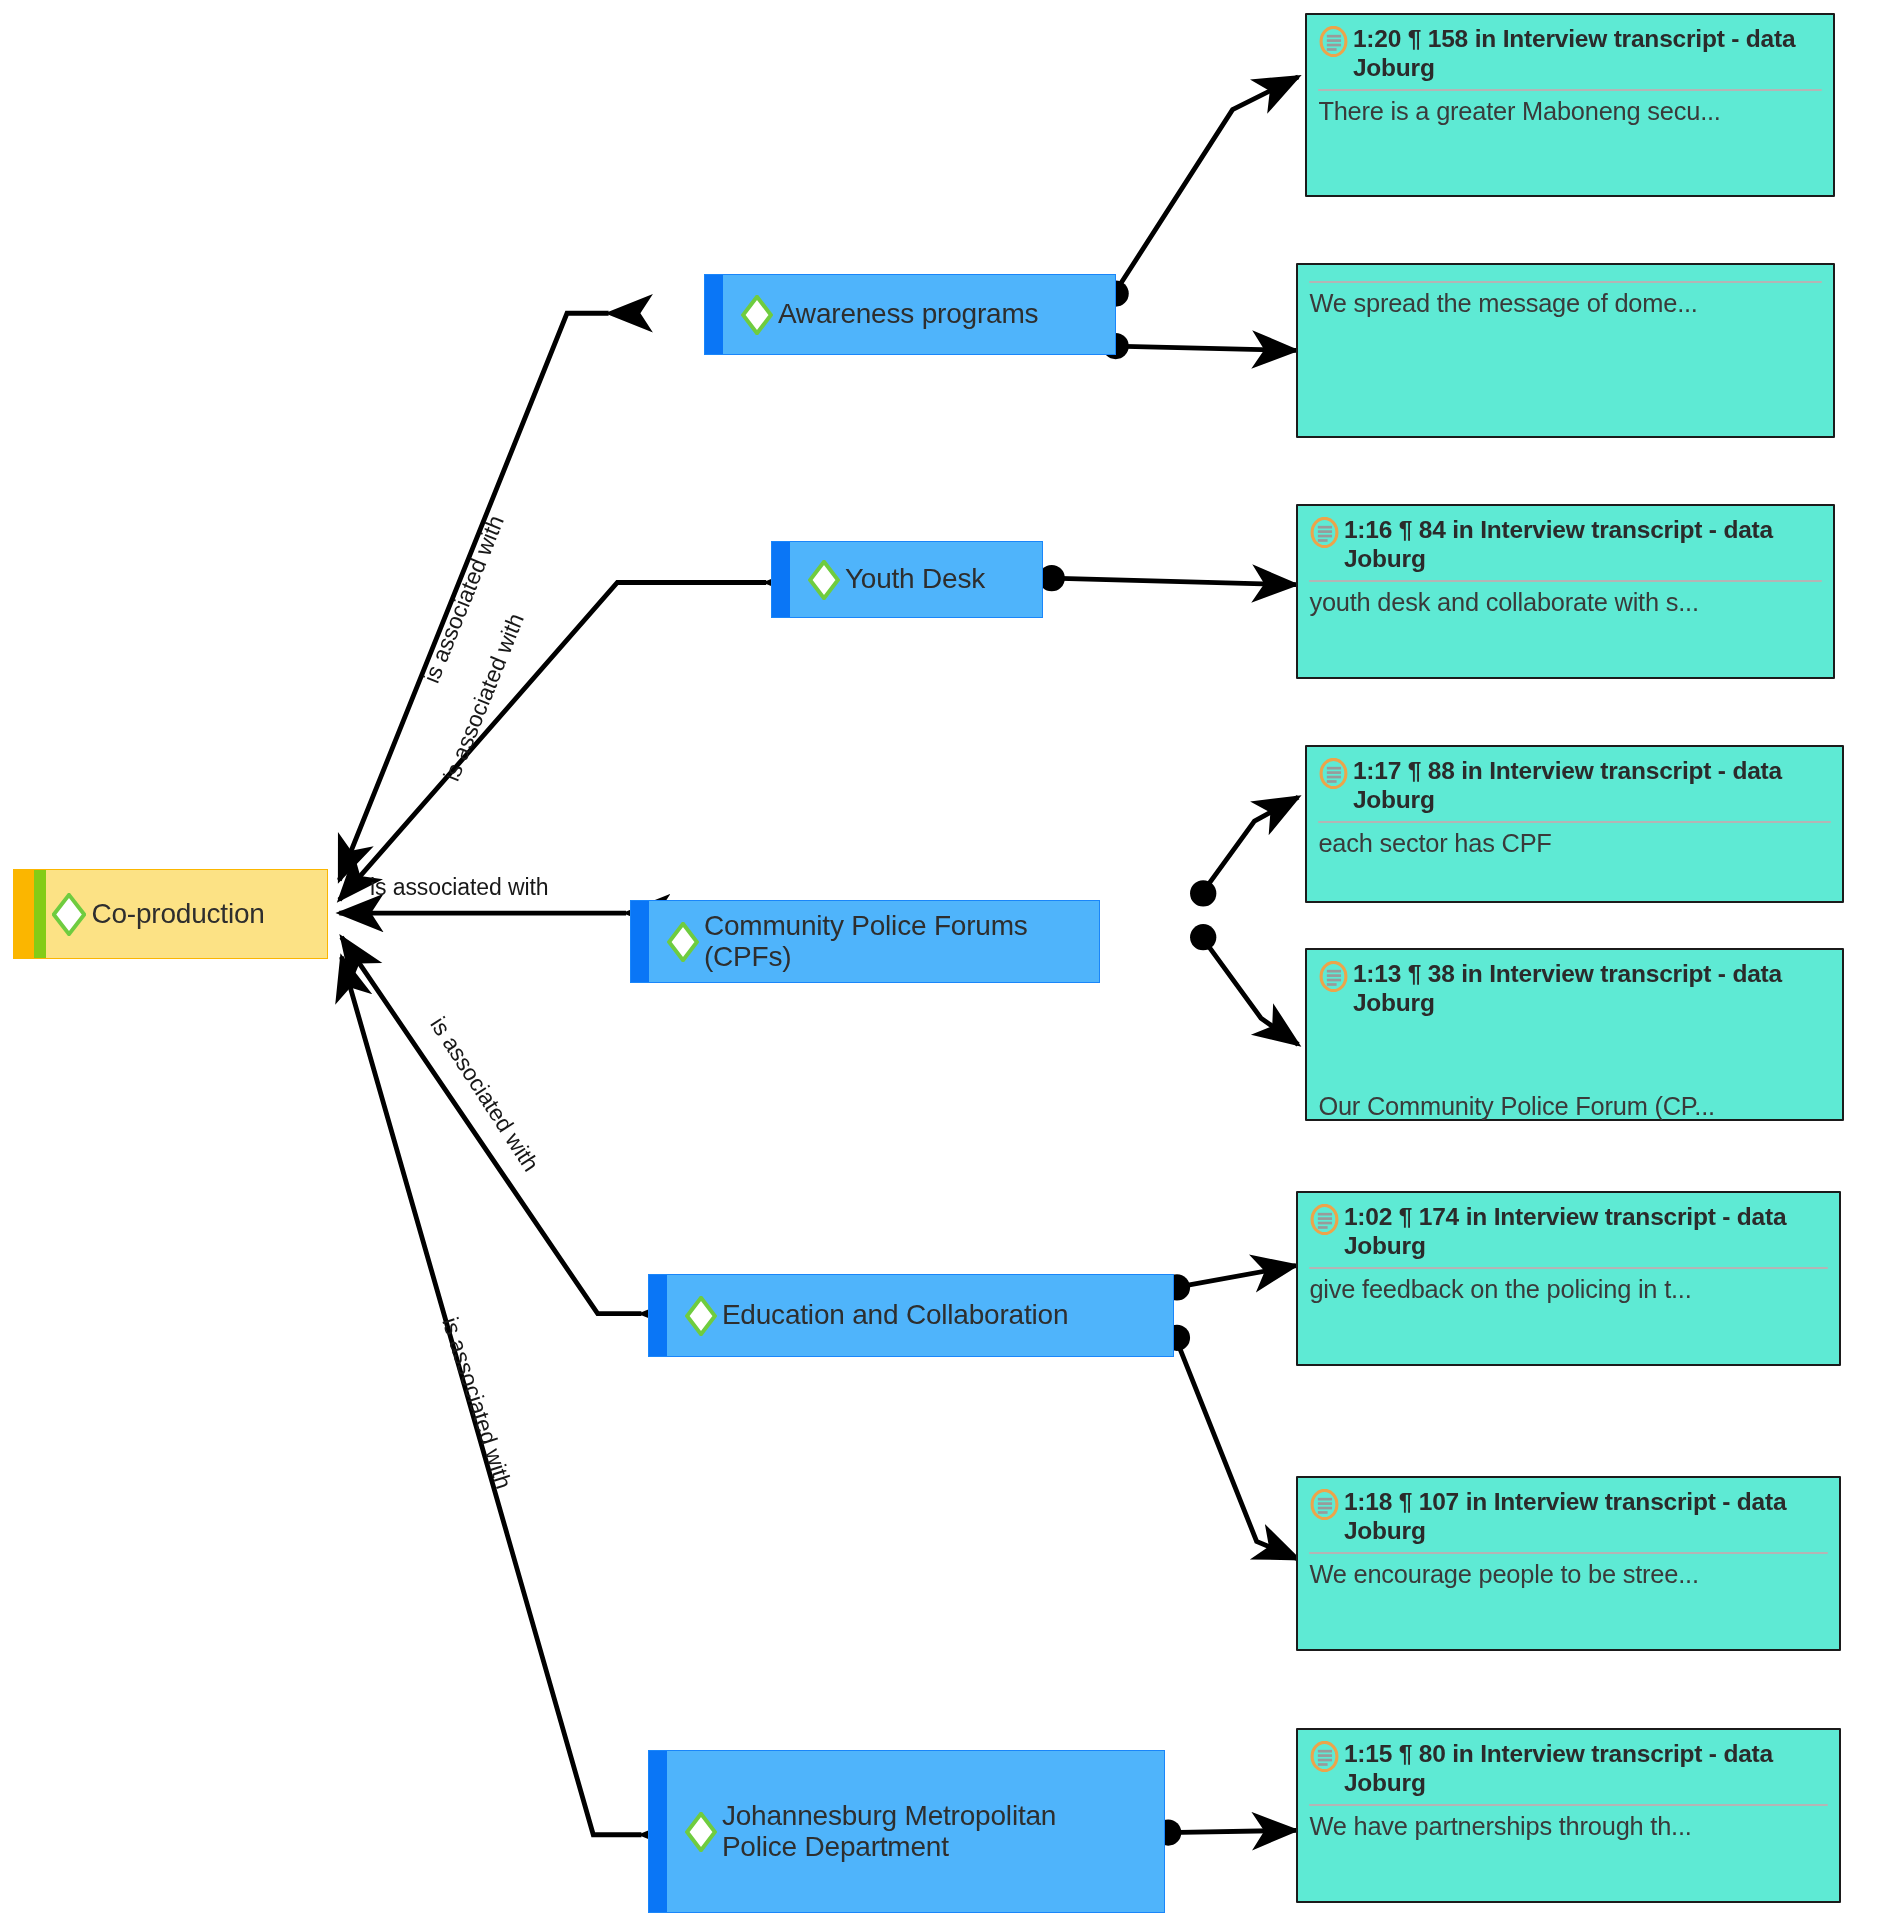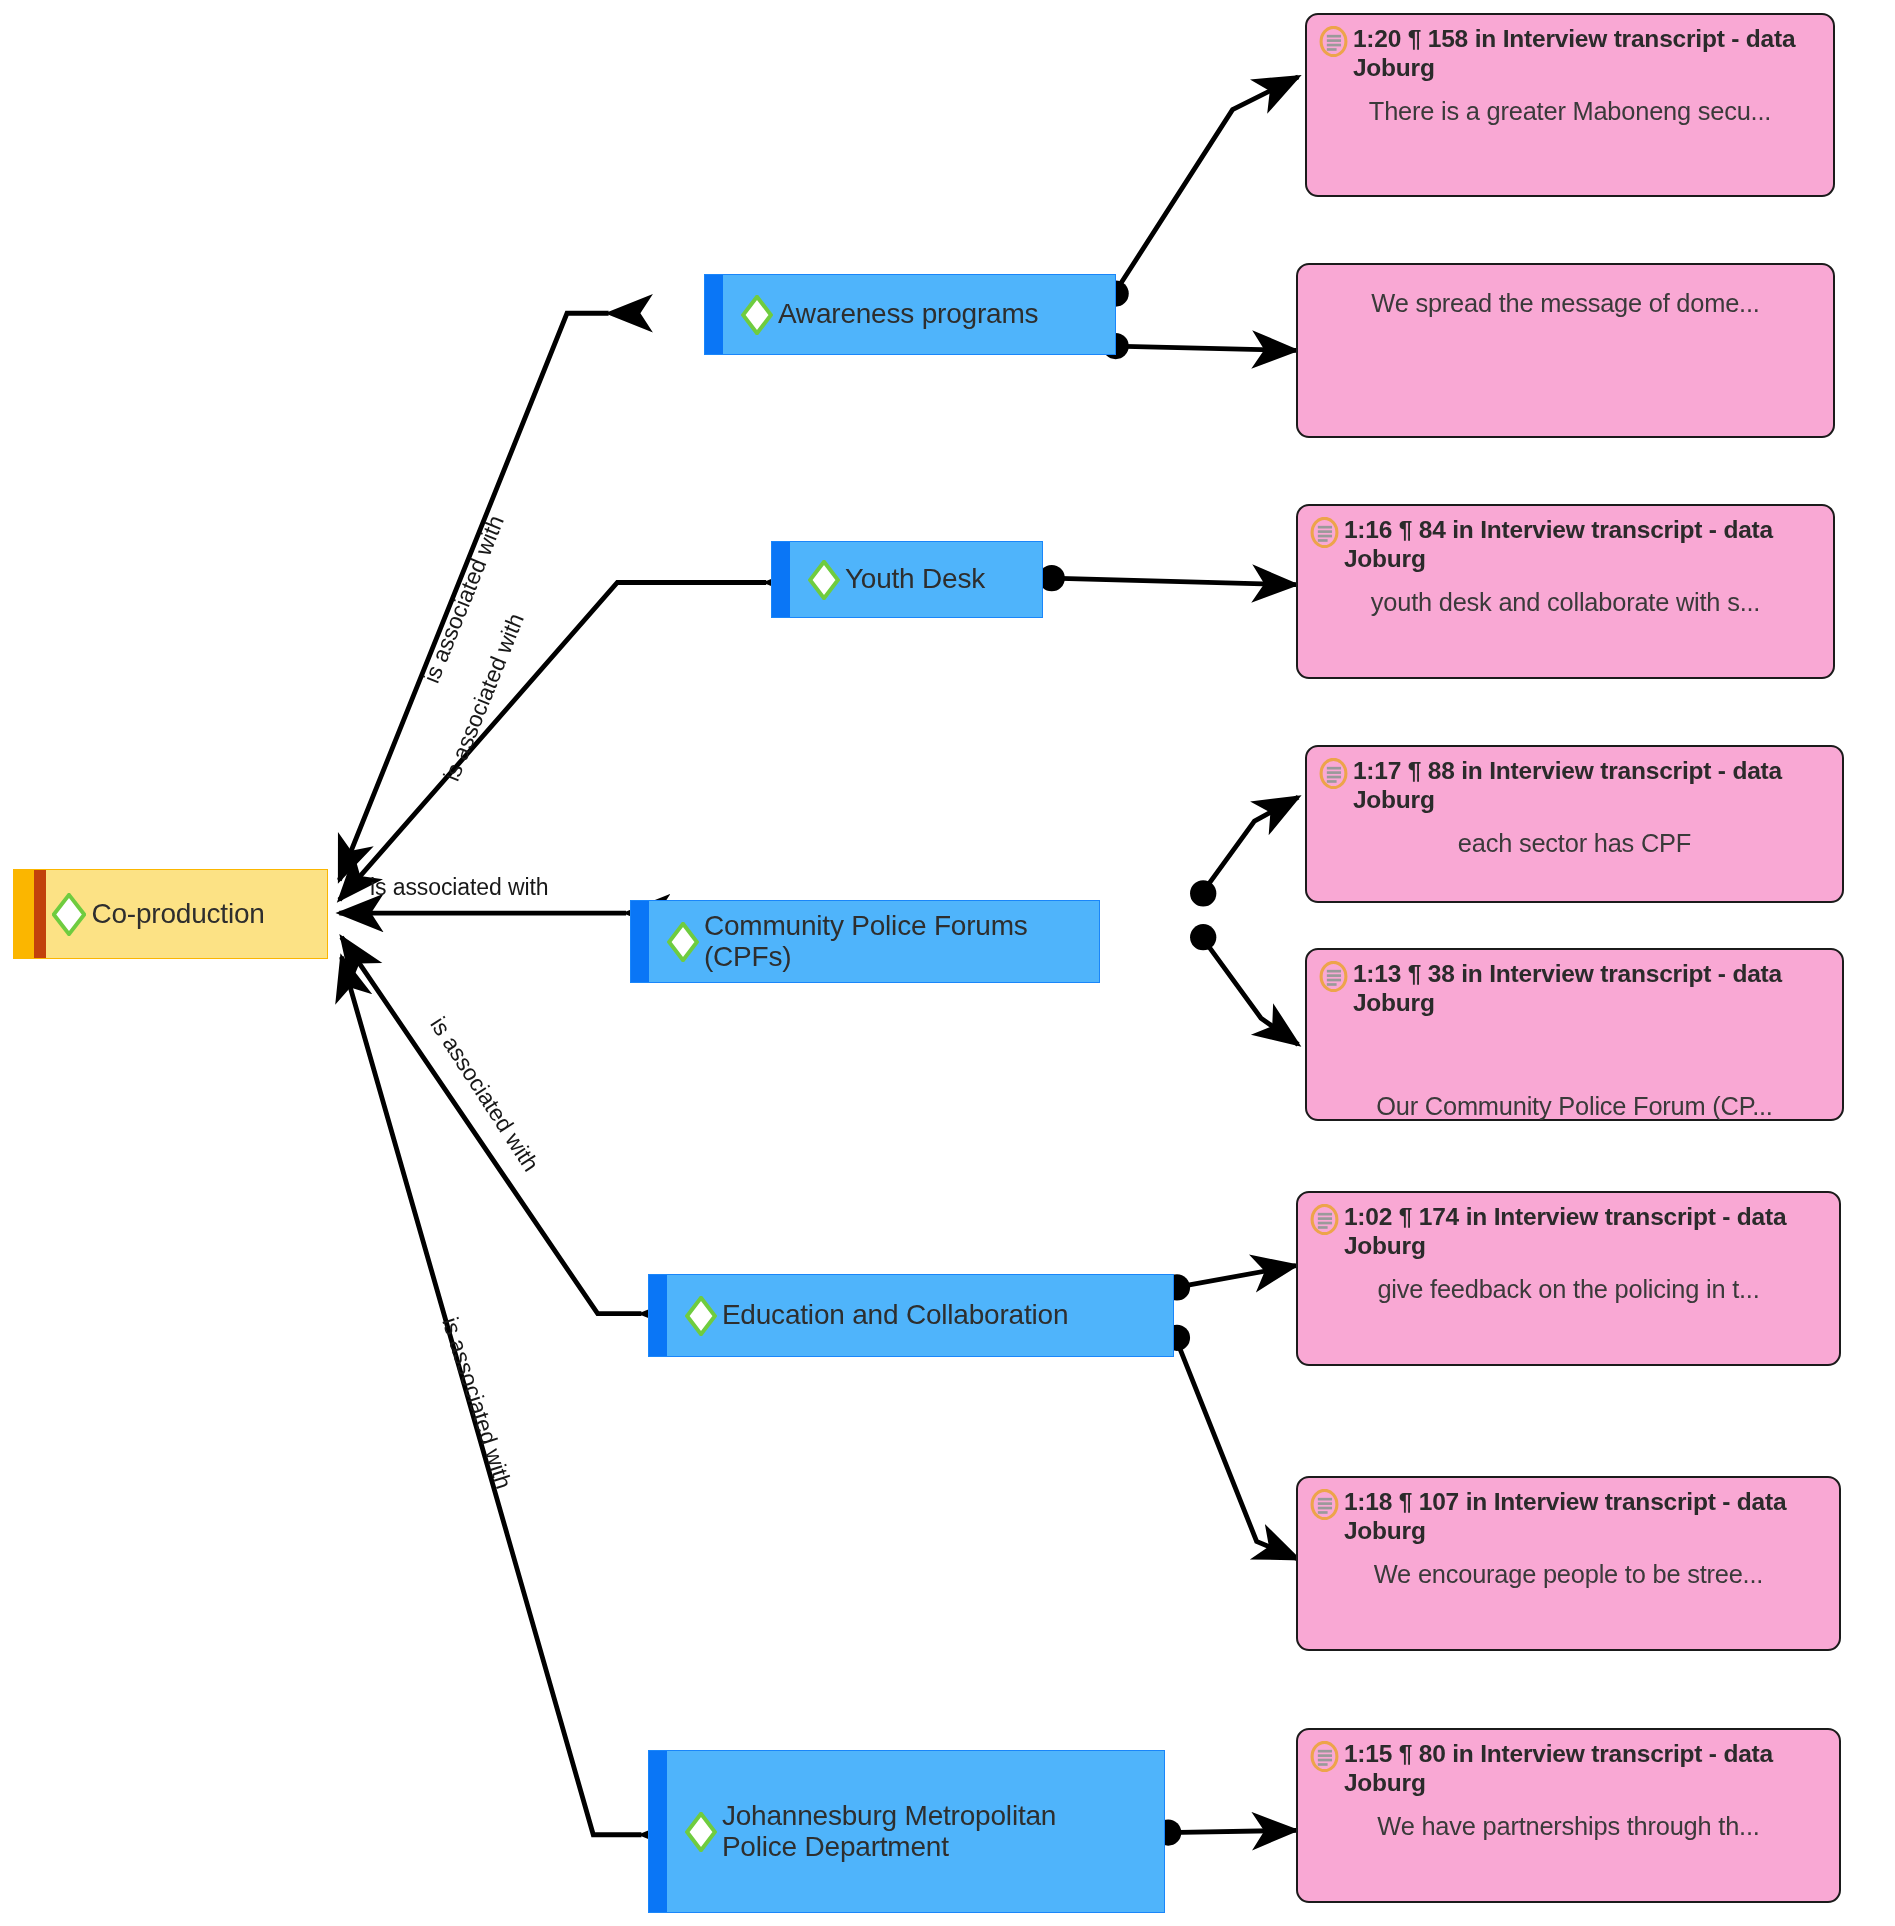--- a/index.html
+++ b/index.html
@@ -12,28 +12,28 @@
   .node .stripe{flex:0 0 auto;align-self:stretch;}
   .node .body{flex:1 1 auto;align-self:stretch;display:flex;align-items:center;
               padding:0 4.4px 0 6.1px;box-sizing:border-box;}
   .node .dia{flex:0 0 auto;display:block;margin-right:5.3px;}
   .node .lbl{font-size:28px;line-height:1.08;color:#2e2e2e;letter-spacing:-0.2px;white-space:pre-line;}
 
   .node.blue{border:1.8px solid #1a86fa;background:#4fb4fb;}
   .node.blue .stripe{width:17.5px;background:#0a76f6;}
   .node.blue .body{background:#4fb4fb;}
 
-  .node.yellow{border:1.8px solid #fbb600;background:#c2410c;}
+  .node.yellow{border:1.8px solid #fbb600;background:#84cc16;}
   .node.yellow .stripe{width:20px;background:#fbb600;}
   .node.yellow .body{background:#fce285;}
 
   
-  .quote{position:absolute;box-sizing:border-box;background:#f9a8d4;
-         border:2.2px solid #1b1b1b;border-radius:13px;
-         display:flex;flex-direction:column;padding:9.6px 11.4px 8px 11.4px;align-items:center;}
+  .quote{position:absolute;box-sizing:border-box;background:#5eead4;
+         border:2.2px solid #1b1b1b;border-radius:1px;
+         display:flex;flex-direction:column;padding:9.6px 11.4px 8px 11.4px;}
   .quote .head{display:flex;align-items:flex-start;}
   .quote .qicon{flex:0 0 auto;margin:1.8px 3.5px 0 0;}
   .quote .href{font-size:24.5px;line-height:1.18;font-weight:bold;color:#2b2b2b;letter-spacing:-0.2px;}
   .quote .rule{height:2.6px;background:#b5b5b5;margin:6.1px 0 6.1px 0;border-radius:0.9px;}
   .quote .qtext{font-size:25.4px;line-height:1.15;color:#3a3a3a;letter-spacing:-0.2px;}
 
   .edge-label{position:absolute;font-size:23px;color:#181818;white-space:nowrap;
               transform-origin:0 0;letter-spacing:-0.1px;}
 </style>
 </head>

